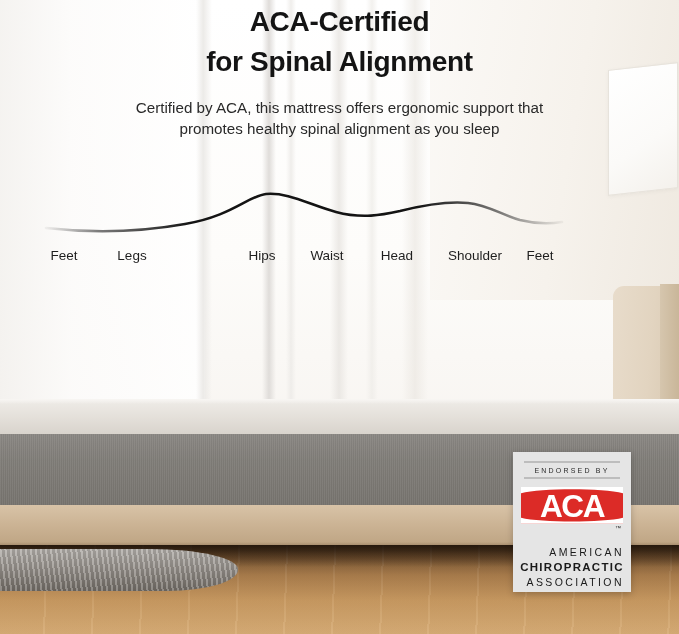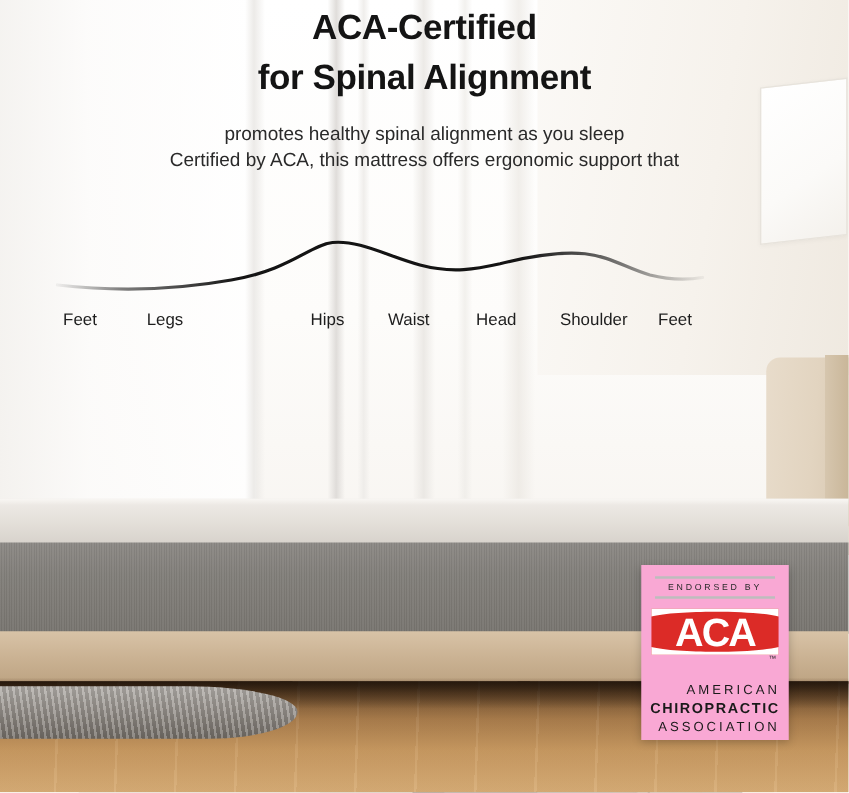--- a/index.html
+++ b/index.html
@@ -238,21 +238,21 @@
     top: 0;
     transform: translateX(-50%);
     white-space: nowrap;
   }
 
   
   .aca-badge {
     position: absolute;
     left: 513px; top: 452px;
     width: 118px; height: 140px;
-    background: #f9a8d4;
+    background: #e5e5e5;
     box-shadow: 0 2px 7px rgba(0,0,0,.22);
     display: flex;
     flex-direction: column;
     align-items: center;
     padding: 9px 8px 7px;
     box-sizing: border-box;
   }
   .endorsed-row {
     width: 100%;
     display: flex;
@@ -340,22 +340,22 @@
   <div class="floor"></div>
   <div class="floor-shadow"></div>
   <div class="rug"></div>
 
   <div class="headline">
     <div>ACA-Certified</div>
     <div>for Spinal Alignment</div>
   </div>
 
   <div class="subhead">
+    <span class="line">Certified by ACA, this mattress offers ergonomic support that</span>
     <span class="line">promotes healthy spinal alignment as you sleep</span>
-    <span class="line">Certified by ACA, this mattress offers ergonomic support that</span>
   </div>
 
   <div class="curve-wrap">
     <svg viewBox="0 0 679 62" width="679" height="62" preserveAspectRatio="none">
       <defs>
         <linearGradient id="fadeEnds" x1="0" y1="0" x2="1" y2="0">
           <stop offset="0.00" stop-color="#141414" stop-opacity="0.05"></stop>
           <stop offset="0.10" stop-color="#141414" stop-opacity="0.55"></stop>
           <stop offset="0.28" stop-color="#141414" stop-opacity="1"></stop>
           <stop offset="0.72" stop-color="#141414" stop-opacity="1"></stop>

